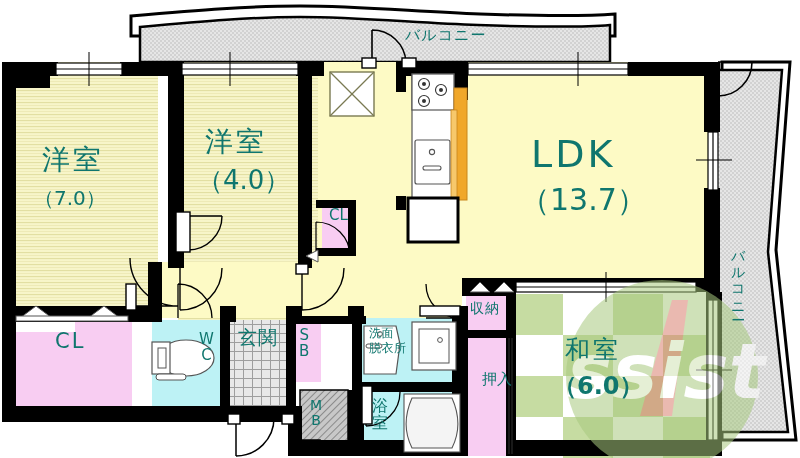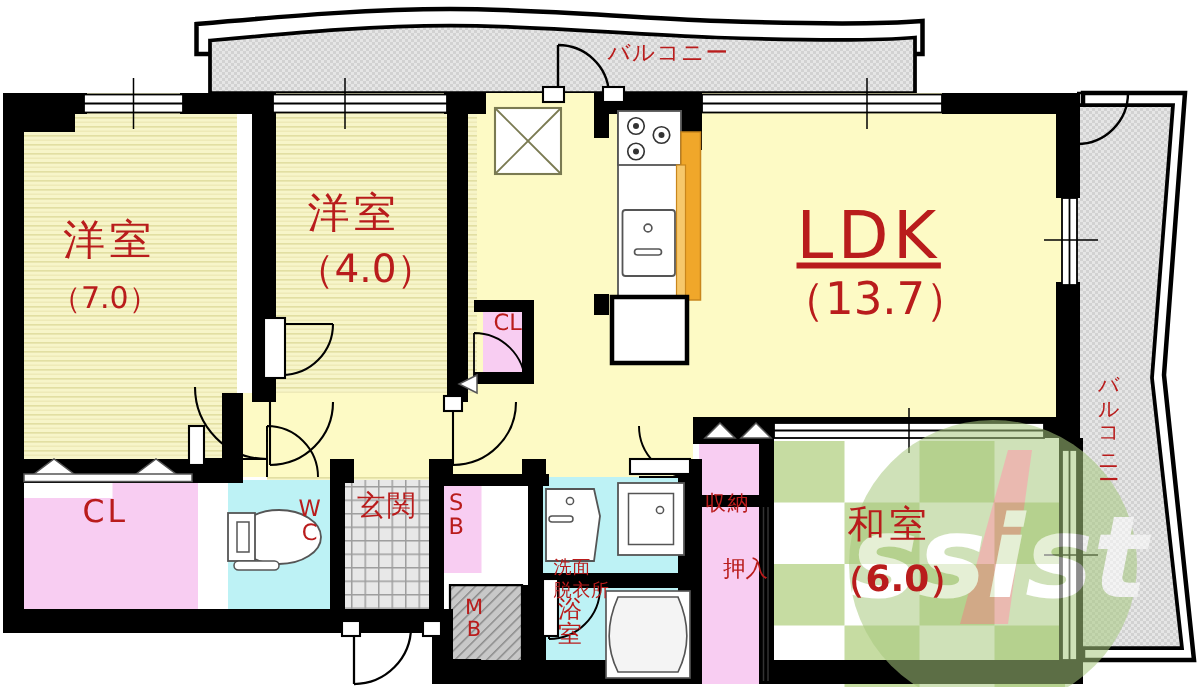--- a/index.html
+++ b/index.html
@@ -1,19 +1,19 @@
 <!DOCTYPE html>
 <html><head>
 <meta charset="utf-8">
 <style>
   html,body{margin:0;padding:0;background:#fff;}
   body{font-family:"DejaVu Sans","Liberation Sans",sans-serif;}
   #plan{position:relative;width:800px;height:458px;background:#ffffff;overflow:hidden;}
   #plan svg{position:absolute;left:0;top:0;}
-  .lbl{position:absolute;color:#b91c1c;line-height:1.05;white-space:pre;pointer-events:none;}
+  .lbl{position:absolute;color:#0f766e;line-height:1.05;white-space:pre;pointer-events:none;}
   .vert{writing-mode:vertical-rl;text-orientation:upright;}
 </style>
 </head>
 <body>
 
 <div id="plan">
 
   <svg width="800" height="458" viewBox="0 0 800 458">
     <defs>
       <pattern id="woodHatch" width="6" height="6" patternUnits="userSpaceOnUse">
@@ -280,39 +280,39 @@
       <text x="666" y="398" font-family="'DejaVu Sans','Liberation Sans',sans-serif" font-size="76" font-style="italic" font-weight="bold" fill="#ffffff" text-anchor="middle">ssist</text>
     </g>
   </svg>
 
   <div class="lbl" style="left:42px;top:145px;font-size:28px;letter-spacing:3px;">洋室</div>
   <div class="lbl" style="left:34px;top:188px;font-size:20px;">（7.0）</div>
 
   <div class="lbl" style="left:205px;top:127px;font-size:28px;letter-spacing:3px;">洋室</div>
   <div class="lbl" style="left:197px;top:167px;font-size:26px;">（4.0）</div>
 
-  <div class="lbl" style="left:531px;top:135px;font-size:44px;letter-spacing:3px;font-weight:500;text-decoration:underline;">LDK</div>
+  <div class="lbl" style="left:531px;top:135px;font-size:38px;letter-spacing:3px;font-weight:500;">LDK</div>
   <div class="lbl" style="left:520px;top:184px;font-size:30px;">（13.7）</div>
 
   <div class="lbl" style="left:565px;top:337px;font-size:25px;letter-spacing:3px;">和室</div>
   <div class="lbl" style="left:553px;top:374px;font-size:24px;font-weight:bold;">（6.0）</div>
 
   <div class="lbl" style="left:405px;top:28px;font-size:15px;letter-spacing:1px;">バルコニー</div>
   <div class="lbl vert" style="left:731px;top:240px;font-size:14px;letter-spacing:2px;">バルコニー</div>
 
   <div class="lbl" style="left:55px;top:330px;font-size:21px;letter-spacing:2px;">CL</div>
   <div class="lbl" style="left:329px;top:208px;font-size:15px;text-align:center;">CL</div>
 
   <div class="lbl" style="left:199px;top:332px;font-size:15px;text-align:center;">W
 C</div>
   <div class="lbl" style="left:238px;top:328px;font-size:19px;letter-spacing:1px;">玄関</div>
   <div class="lbl" style="left:299px;top:328px;font-size:15px;text-align:center;">S
 B</div>
-  <div class="lbl" style="left:369px;top:326px;font-size:12px;line-height:1.25;letter-spacing:0.5px;margin-top:45px;">洗面
+  <div class="lbl" style="left:369px;top:326px;font-size:12px;line-height:1.25;letter-spacing:0.5px;">洗面
 脱衣所</div>
   <div class="lbl" style="left:310px;top:398px;font-size:14px;text-align:center;">M
 B</div>
   <div class="lbl" style="left:372px;top:398px;font-size:16px;text-align:center;">浴
 室</div>
-  <div class="lbl" style="left:470px;top:301px;font-size:14px;letter-spacing:1px;margin-top:28px;">収納</div>
+  <div class="lbl" style="left:470px;top:301px;font-size:14px;letter-spacing:1px;">収納</div>
   <div class="lbl" style="left:482px;top:370px;font-size:15px;line-height:1.2;text-align:center;">押入</div>
 
 </div>
 
 </body></html>

